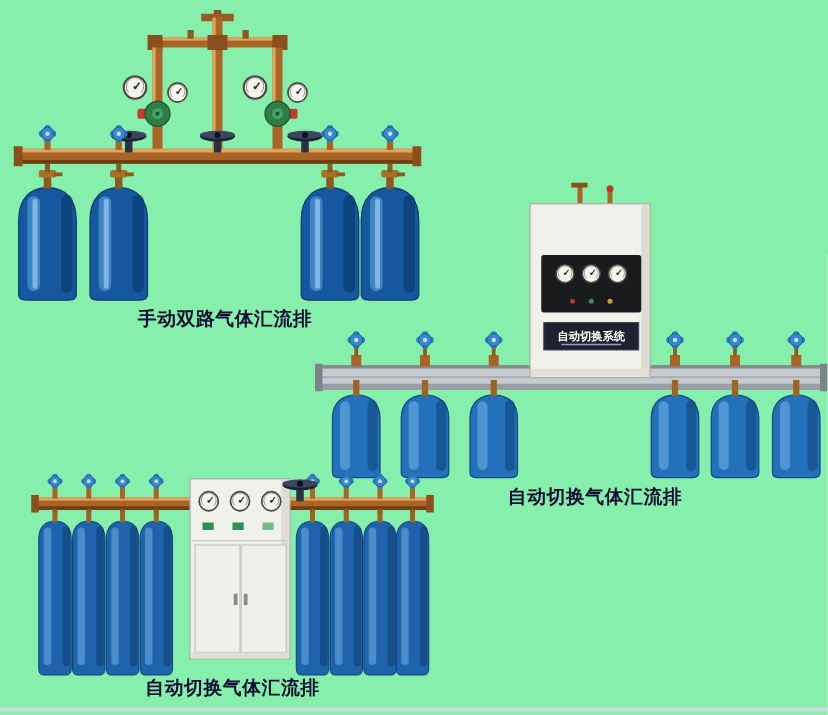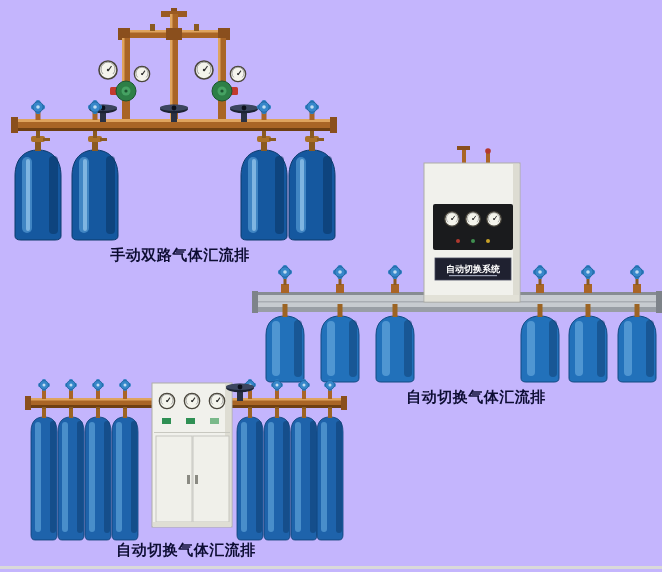--- a/index.html
+++ b/index.html
@@ -3,21 +3,21 @@
 <meta charset="utf-8">
 <style>
   * { margin: 0; padding: 0; box-sizing: border-box; }
   html, body { width: 662px; height: 572px; }
   body {
     position: relative;
     background: #ffffff;
     font-family: "Liberation Sans", sans-serif;
     overflow: hidden;
   }
-  .page { position: absolute; inset: 0; background: #c4b5fd; }
+  .page { position: absolute; inset: 0; background: #86efac; }
   .fig { position: absolute; }
   .fig1 { left: 4px;   top: 8px; }
   .fig2 { left: 252px; top: 146px; }
   .fig3 { left: 14px;  top: 376px; }
   .caption {
     position: absolute;
     width: 248px;
     text-align: center;
     font-family: "DejaVu Sans", "Liberation Sans", sans-serif;
     font-size: 15px;

